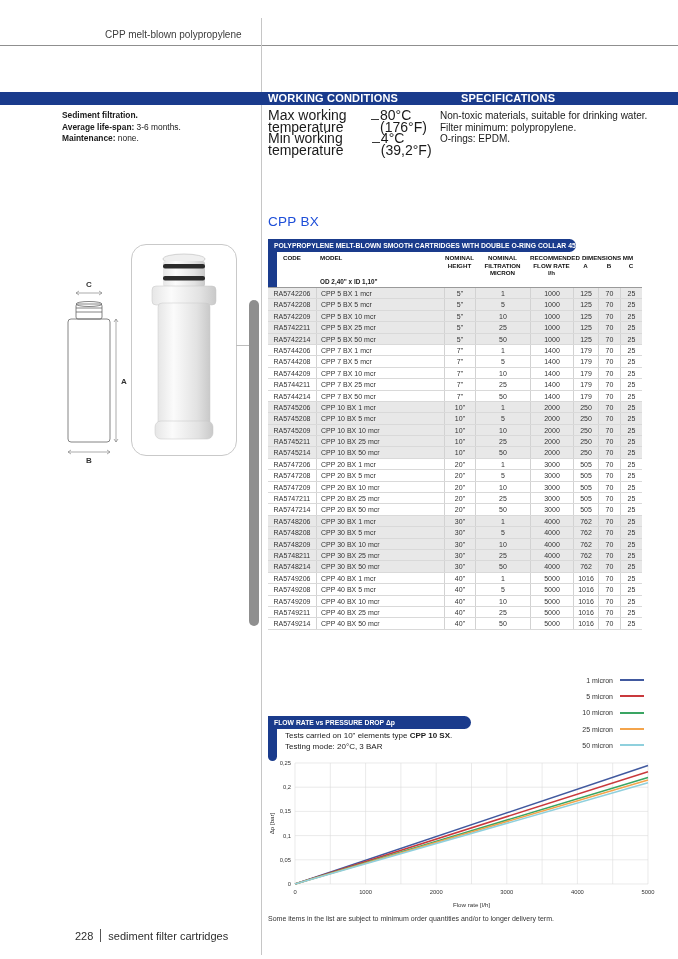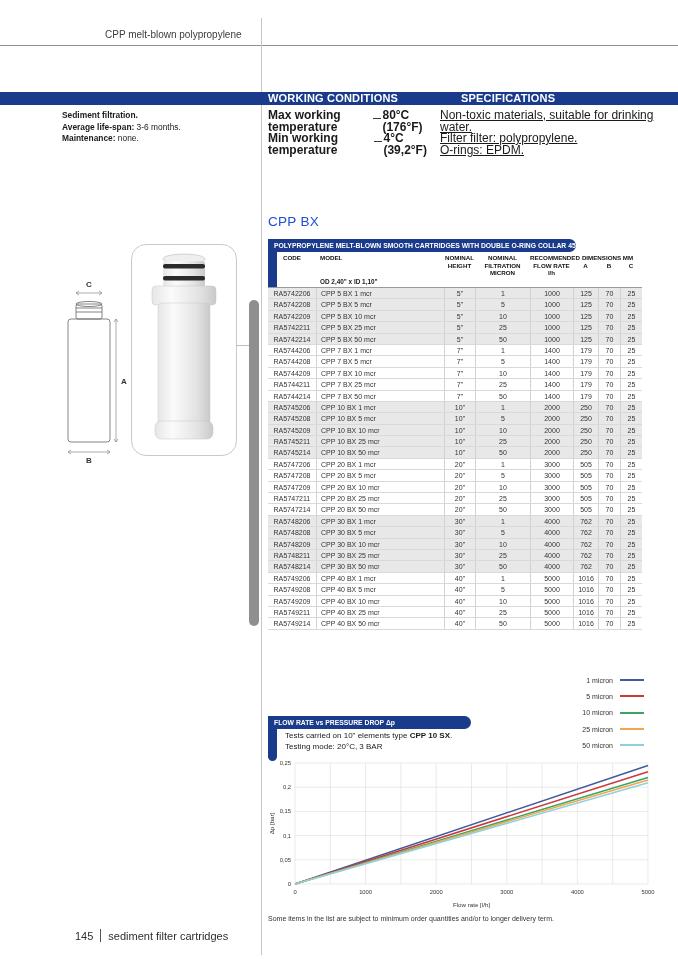--- a/index.html
+++ b/index.html
@@ -9,24 +9,24 @@
   .top-label{position:absolute;left:105px;top:29px;font-size:10px;color:#3c3c3c;}
   .top-rule{position:absolute;left:0;top:45px;width:678px;height:1px;background:#8f8f8f;}
   .v-divider{position:absolute;left:261px;top:18px;width:1px;height:937px;background:#c6c6c6;}
   
   .band{position:absolute;left:0;top:92px;width:678px;height:13px;background:#1a3b8c;}
   .band-label{position:absolute;top:0;height:13px;line-height:13.5px;color:#fff;font-weight:bold;font-size:11px;letter-spacing:.2px;}
   .band-label.wc{left:268px;} .band-label.spec{left:461px;}
   
   .intro{position:absolute;left:62px;top:110px;width:185px;font-size:8.4px;line-height:11.6px;}
   .intro b{font-weight:bold;text-align:center;}
-  .wc-block{position:absolute;left:268px;top:110px;width:164px;font-size:12px;line-height:11.6px;font-weight:bold;}
+  .wc-block{position:absolute;left:268px;top:110px;width:164px;font-size:14px;line-height:11.6px;}
   .wc-row{display:flex;align-items:baseline;}
   .wc-fill{flex:1;border-bottom:1px solid #3a3a3a;margin:0 1px 2px 3px;min-width:8px;}
-  .spec-block{position:absolute;left:440px;top:110px;width:228px;font-size:12px;line-height:11.6px;text-decoration:underline;}
+  .spec-block{position:absolute;left:440px;top:110px;width:228px;font-size:10px;line-height:11.6px;}
   
   .draw-svg{position:absolute;left:50px;top:277px;}
   .photo-frame{position:absolute;left:131px;top:244px;width:104px;height:210px;border:1px solid #c9c9c9;border-radius:15px;background:#fff;}
   .pill{position:absolute;left:249px;top:300px;width:10px;height:326px;background:#8f8f8f;border-radius:5px;}
   .connector{position:absolute;left:236px;top:345px;width:14px;height:1px;background:#bdbdbd;}
   
   .series-title{position:absolute;left:268px;top:214px;font-size:13.5px;color:#1d4ed8;letter-spacing:.3px;}
   .tbar{position:absolute;background:#1a3b8c;color:#fff;}
   .tbar.table{left:268px;top:239px;width:308px;height:12.5px;border-radius:0 7px 7px 0;
        font-size:6.8px;font-weight:bold;line-height:13px;padding-left:6px;box-sizing:border-box;white-space:nowrap;}
@@ -91,21 +91,21 @@
     </div>
     <div class="wc-row">
       <span>Min working temperature</span>
       <span class="wc-fill"></span>
       <span>4°C (39,2°F)</span>
     </div>
   </div>
 
   <div class="spec-block">
     <div>Non-toxic materials, suitable for drinking water.</div>
-    <div>Filter filter: polypropylene.</div>
+    <div>Filter minimum: polypropylene.</div>
     <div>O-rings: EPDM.</div>
   </div>
 
   <svg class="draw-svg" width="78" height="190" viewBox="0 0 78 190">
     <g stroke="#666" stroke-width="0.8" fill="none">
       <rect x="18" y="42" width="42" height="123" rx="3"></rect>
       <rect x="26" y="27" width="26" height="15" rx="2"></rect>
       <line x1="26" y1="31" x2="52" y2="31"></line>
       <line x1="26" y1="35" x2="52" y2="35"></line>
       <ellipse cx="39" cy="27" rx="13" ry="2.5"></ellipse>
@@ -538,17 +538,17 @@
       <polyline points="29,132 382,13.420000000000002" fill="none" stroke="#41599f" stroke-width="1.5"></polyline>
       <polyline points="29,132 382,19.71199999999999" fill="none" stroke="#c9393c" stroke-width="1.5"></polyline>
       <polyline points="29,132 382,25.519999999999996" fill="none" stroke="#3aa563" stroke-width="1.5"></polyline>
       <polyline points="29,132 382,27.939999999999998" fill="none" stroke="#f4a44b" stroke-width="1.5"></polyline>
       <polyline points="29,132 382,30.84400000000001" fill="none" stroke="#8fd0dd" stroke-width="1.5"></polyline>
     </svg>
 
   <div class="note">Some items in the list are subject to minimum order quantities and/or to longer delivery term.</div>
 
   <div class="footer">
-    <span>145</span>
+    <span>228</span>
     <span class="sep"></span>
     <span>sediment filter cartridges</span>
   </div>
 </div>
 
 </body></html>

